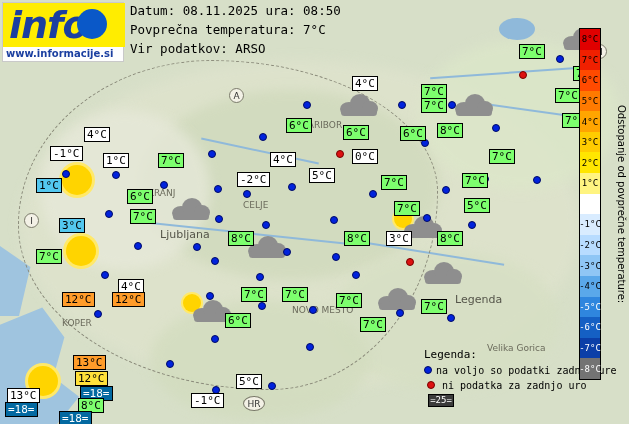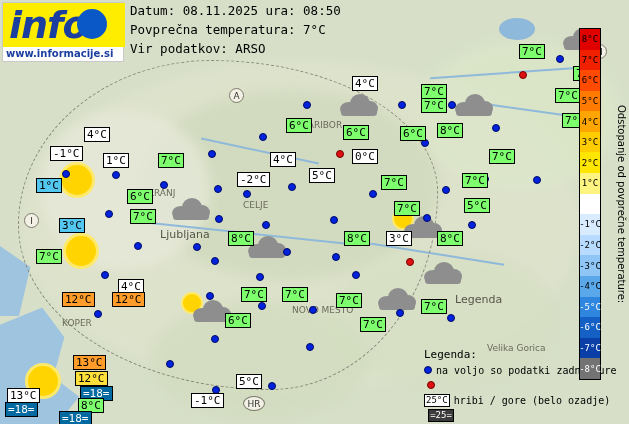--- a/index.html
+++ b/index.html
@@ -433,26 +433,21 @@
       <div class="lrow">
         <div class="sw">
           <span class="lg-dot"></span>
         </div>
         <div class="txt">na voljo so podatki zadnje ure</div>
       </div>
       <div class="lrow">
         <div class="sw">
           <span class="lg-dot red"></span>
         </div>
-      </div>
-      <div class="lrow">
-        <div class="sw" style="width: 34px;">
-          <span class="lg-chip">25°C</span>
-        </div>
-        <div class="txt">hribi / gore (belo ozadje)</div>
+        <div class="txt">ni podatka za zadnjo uro</div>
       </div>
       <div class="lrow">
         <div class="sw" style="width: 34px;">
           <span class="lg-chip dark">=25=</span>
         </div>
       </div>
     </div>
 </div>
 
 <div id="cbar">

